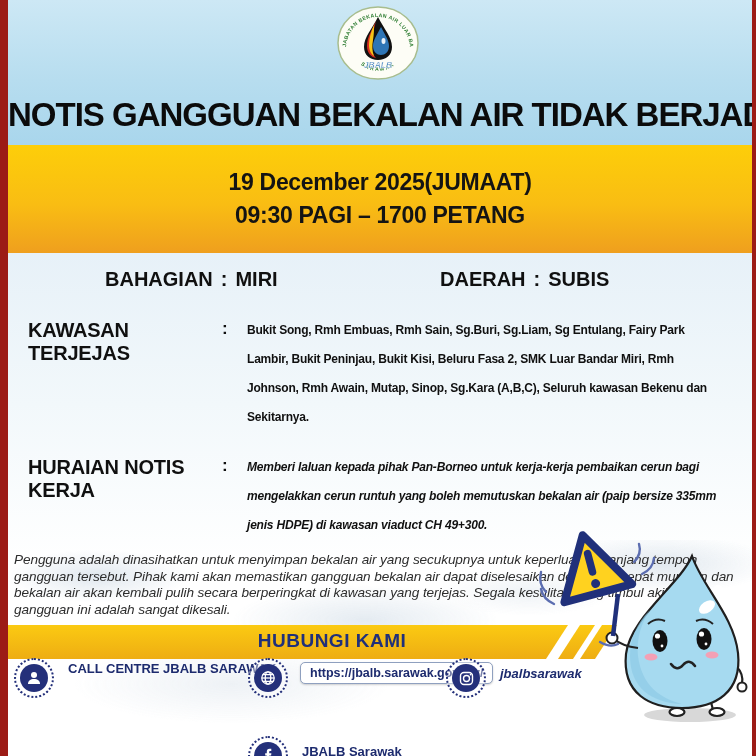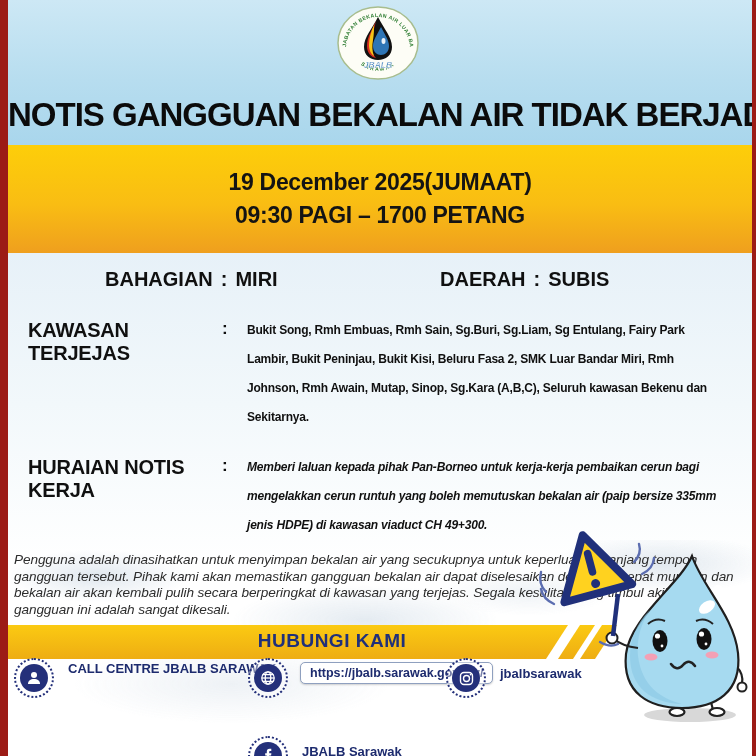--- a/index.html
+++ b/index.html
@@ -170,21 +170,21 @@
   <div class="contact" style="left:446px;top:658px;">
     <span class="cicon">
         <span class="bubble">
       <svg width="17" height="17" viewBox="0 0 17 17" fill="none" stroke="#fff" stroke-width="1.4">
         <rect x="2.5" y="2.5" width="12" height="12" rx="3.5"></rect>
             <circle cx="8.5" cy="8.5" r="3"></circle>
         <circle cx="12.6" cy="4.6" r=".9" fill="#fff" stroke="none"></circle>
           </svg>
     </span>
       </span>
-    <div class="ctext" style="padding-top:8px;">jbalbsarawak</div>
+    <div class="ctext" style="padding-top:8px;font-style:italic;">jbalbsarawak</div>
   </div>
 
   <div class="contact" style="left:248px;top:736px;">
     <span class="cicon">
         <span class="bubble">
       <svg width="18" height="18" viewBox="0 0 18 18">
             <path fill="#fff" d="M10.2,6.2 L10.2,4.8 C10.2,4.1 10.6,3.9 11.2,3.9 L12.3,3.9 L12.3,1.8 L10.5,1.8 C8.6,1.8 7.8,3 7.8,4.7 L7.8,6.2 L6.2,6.2 L6.2,8.4 L7.8,8.4 L7.8,16 L10.2,16 L10.2,8.4 L12.1,8.4 L12.4,6.2 Z"></path>
           </svg>
     </span>
       </span>

